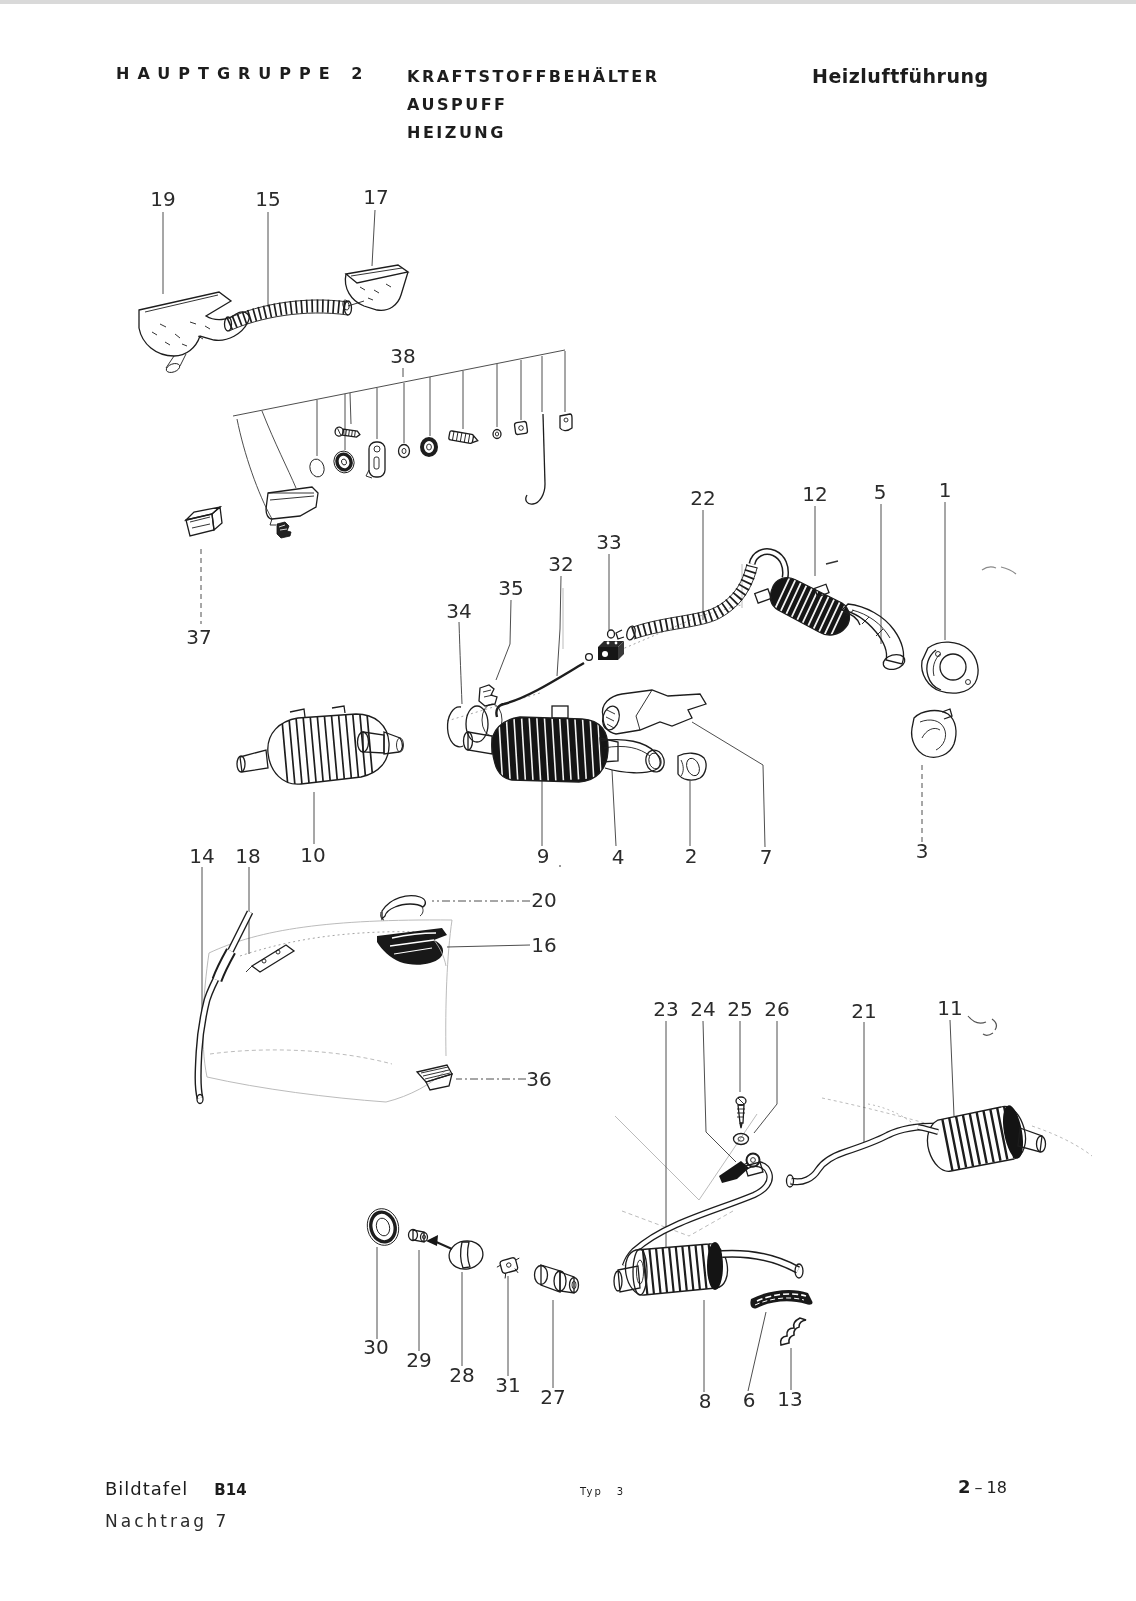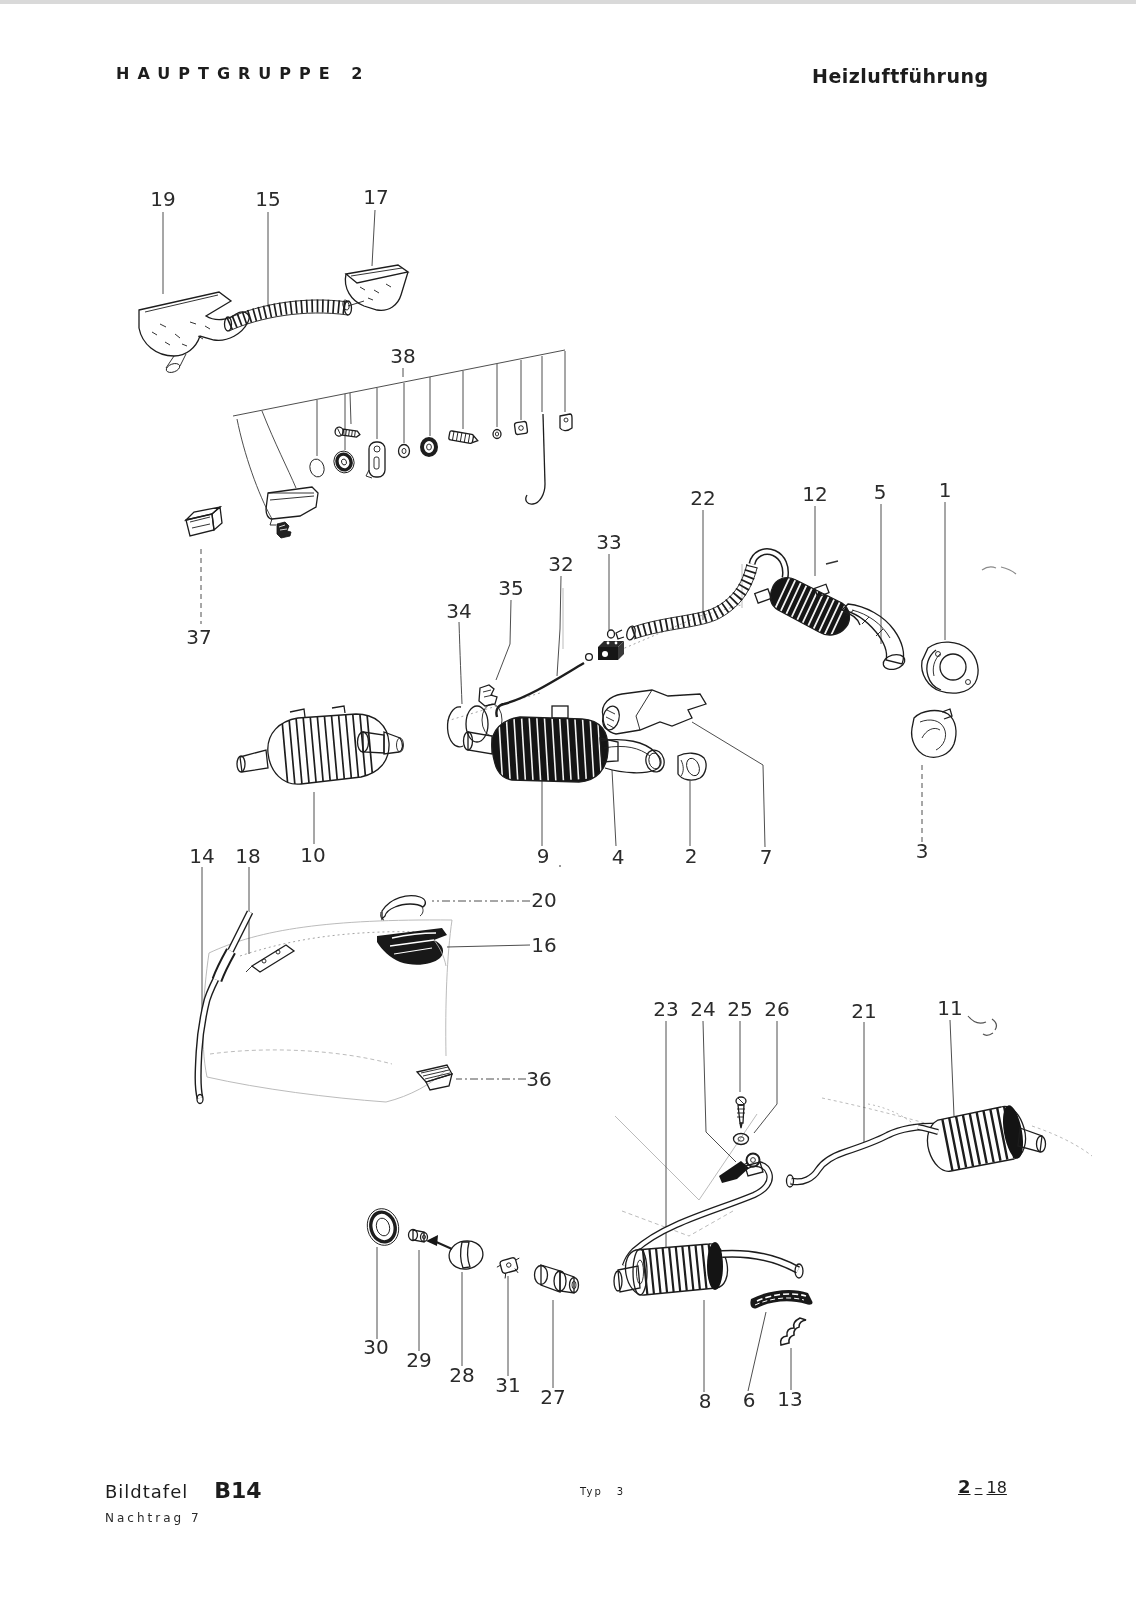--- a/index.html
+++ b/index.html
@@ -6,41 +6,46 @@
   .page{
     position:relative;width:1136px;height:1601px;margin:4px auto;
     background:#ffffff;overflow:hidden;
     font-family:"DejaVu Sans","Liberation Sans",sans-serif;color:#1d1d1d;
   }
   .abs{position:absolute;white-space:nowrap;}
   .hdr-group{left:116px;top:60px;font-size:16px;font-weight:bold;letter-spacing:8px;}
   .hdr-titles{left:407px;top:59px;font-size:16px;font-weight:bold;letter-spacing:2.5px;line-height:28px;}
   .hdr-section{left:812px;top:61px;font-size:19px;font-weight:bold;letter-spacing:0.5px;}
   .ft-plate{left:105px;top:1474px;font-size:18px;letter-spacing:1px;}
-  .ft-plate b{font-size:22px;margin-left:26px;letter-spacing:0;}
-  .ft-suppl{left:105px;top:1507px;font-size:12px;letter-spacing:3px;color:#2a2a2a;}
+  .ft-plate b{font-size:15px;margin-left:26px;letter-spacing:0;}
+  .ft-suppl{left:105px;top:1507px;font-size:17px;letter-spacing:3px;color:#2a2a2a;}
   .ft-typ{left:580px;top:1482px;font-size:10px;letter-spacing:2px;}
   .ft-typ .tv{margin-left:14px;}
-  .ft-page{left:958px;top:1472px;font-size:16px;text-decoration:underline;}
+  .ft-page{left:958px;top:1472px;font-size:16px;}
   .ft-page .pm{font-weight:bold;font-size:18px;}
   .ft-page .pd{margin:0 4px;color:#333;}
   svg.art{position:absolute;left:0;top:0;}
   svg .lbl{font-family:"DejaVu Sans","Liberation Sans",sans-serif;font-size:20px;fill:#2b2b2b;}
   svg .ln{fill:none;stroke:#1d1d1d;stroke-width:1.3;}
   svg .thin{fill:none;stroke:#1d1d1d;stroke-width:0.9;}
   svg .ld{fill:none;stroke:#3a3a3a;stroke-width:0.9;}
   svg .faint{fill:none;stroke:#b3b3b3;stroke-width:0.9;}
   svg .dot{fill:none;stroke:#9a9a9a;stroke-width:0.9;stroke-dasharray:2 3;}
 </style>
 </head>
 <body>
 
 <div class="page">
 
   <div class="abs hdr-group">HAUPTGRUPPE 2</div>
+  <div class="abs hdr-titles">
+    <div>KRAFTSTOFFBEHÄLTER</div>
+    <div>AUSPUFF</div>
+    <div>HEIZUNG</div>
+  </div>
   <div class="abs hdr-section">Heizluftführung</div>
 
   <svg class="art" width="1136" height="1601" viewBox="0 0 1136 1601">
     <defs>
       <clipPath id="clip10">
           <path d="M268,749 C266,729 280,717 298,714 L356,710 C375,710 388,721 389,739 C390,757 379,769 361,773 L301,780 C283,782 270,768 268,749 Z"></path>
         </clipPath>
       <clipPath id="clip9">
           <path d="M492,744 C490,726 503,715 520,713 L582,715 C601,716 609,728 608,747 C607,766 596,777 579,778 L512,776 C498,774 494,762 492,744 Z"></path>
         </clipPath>

